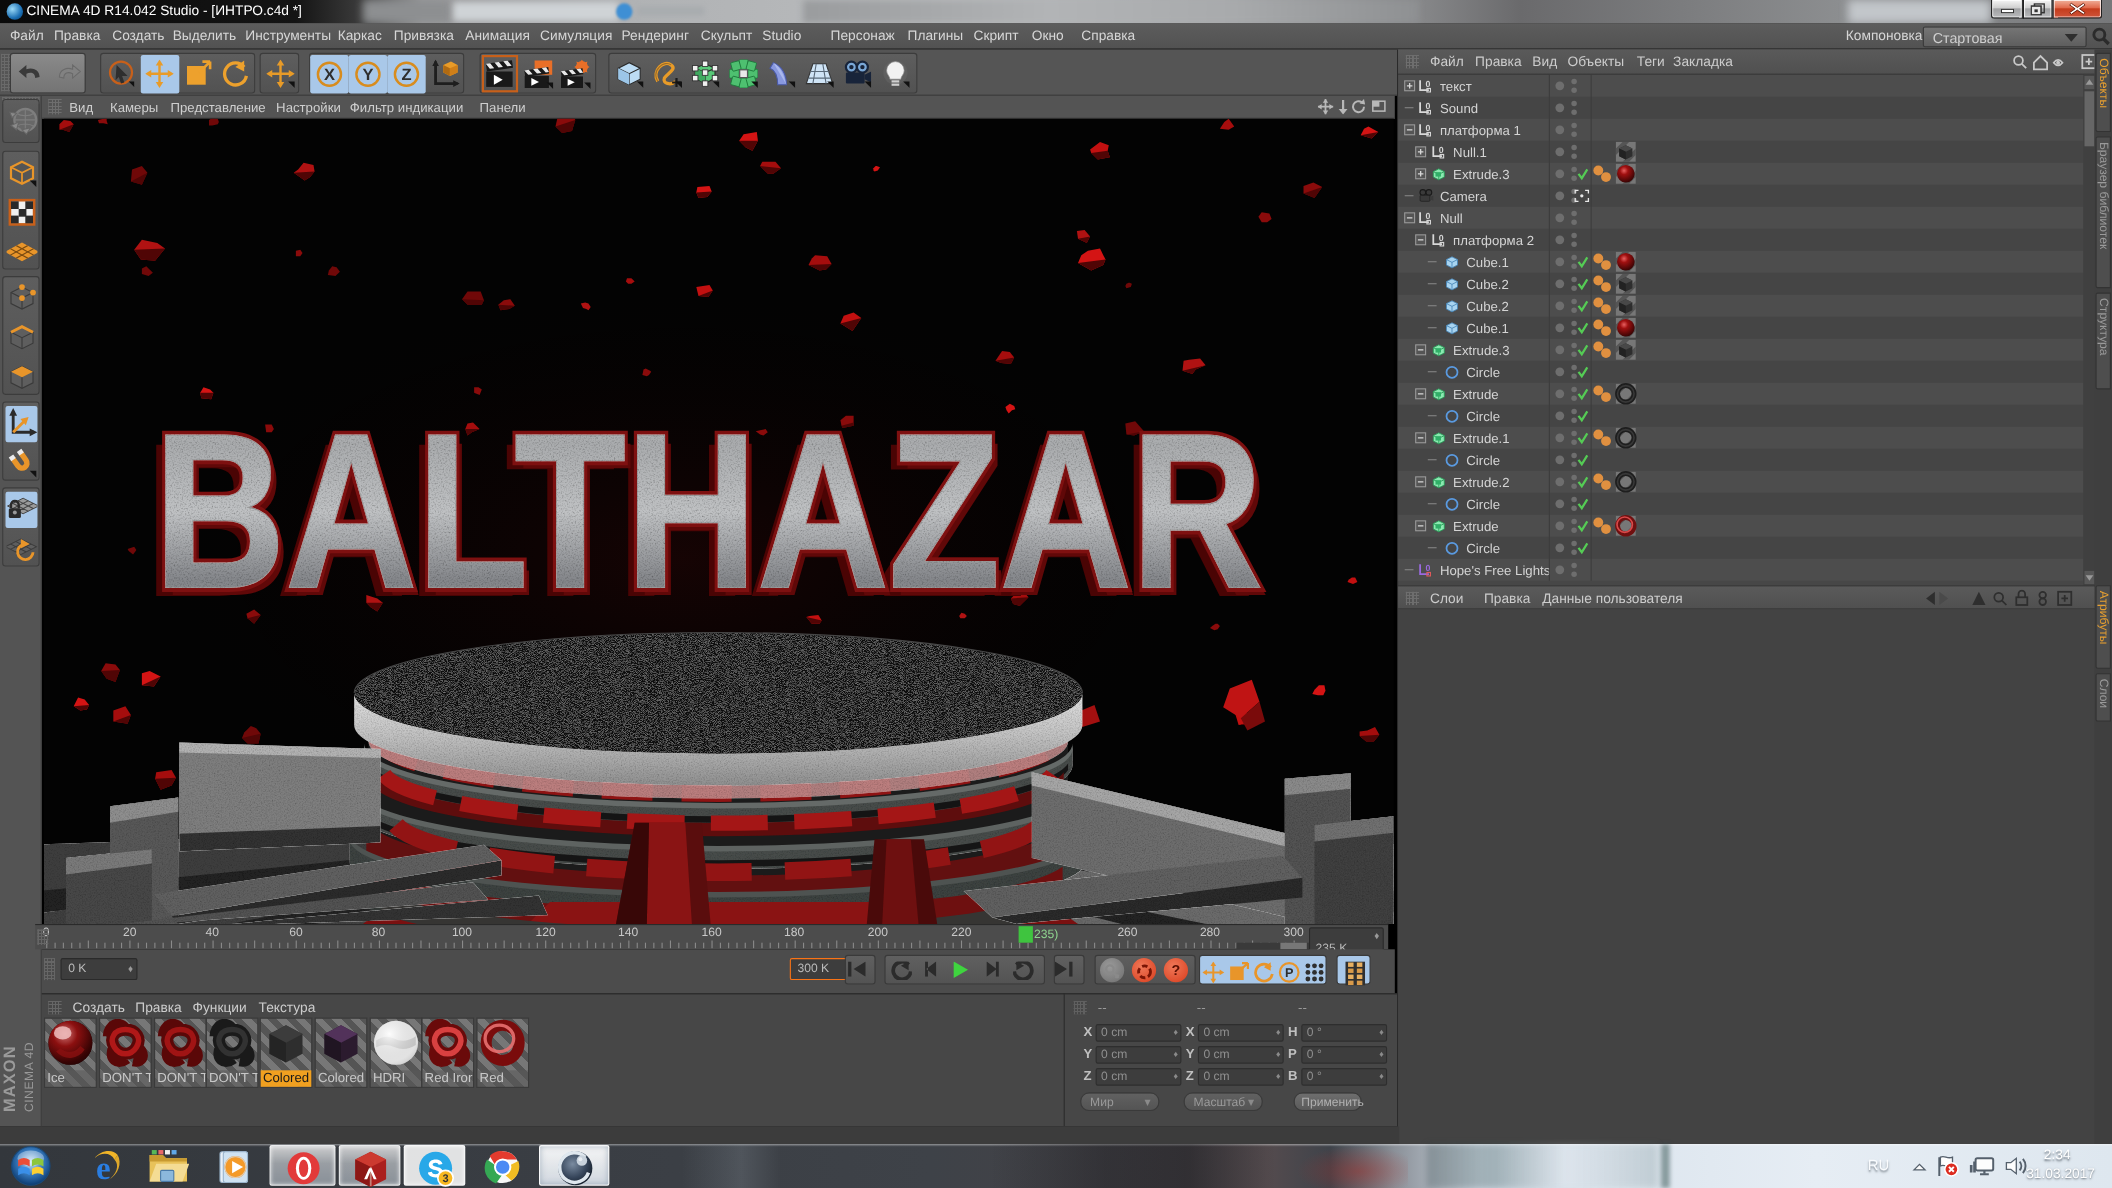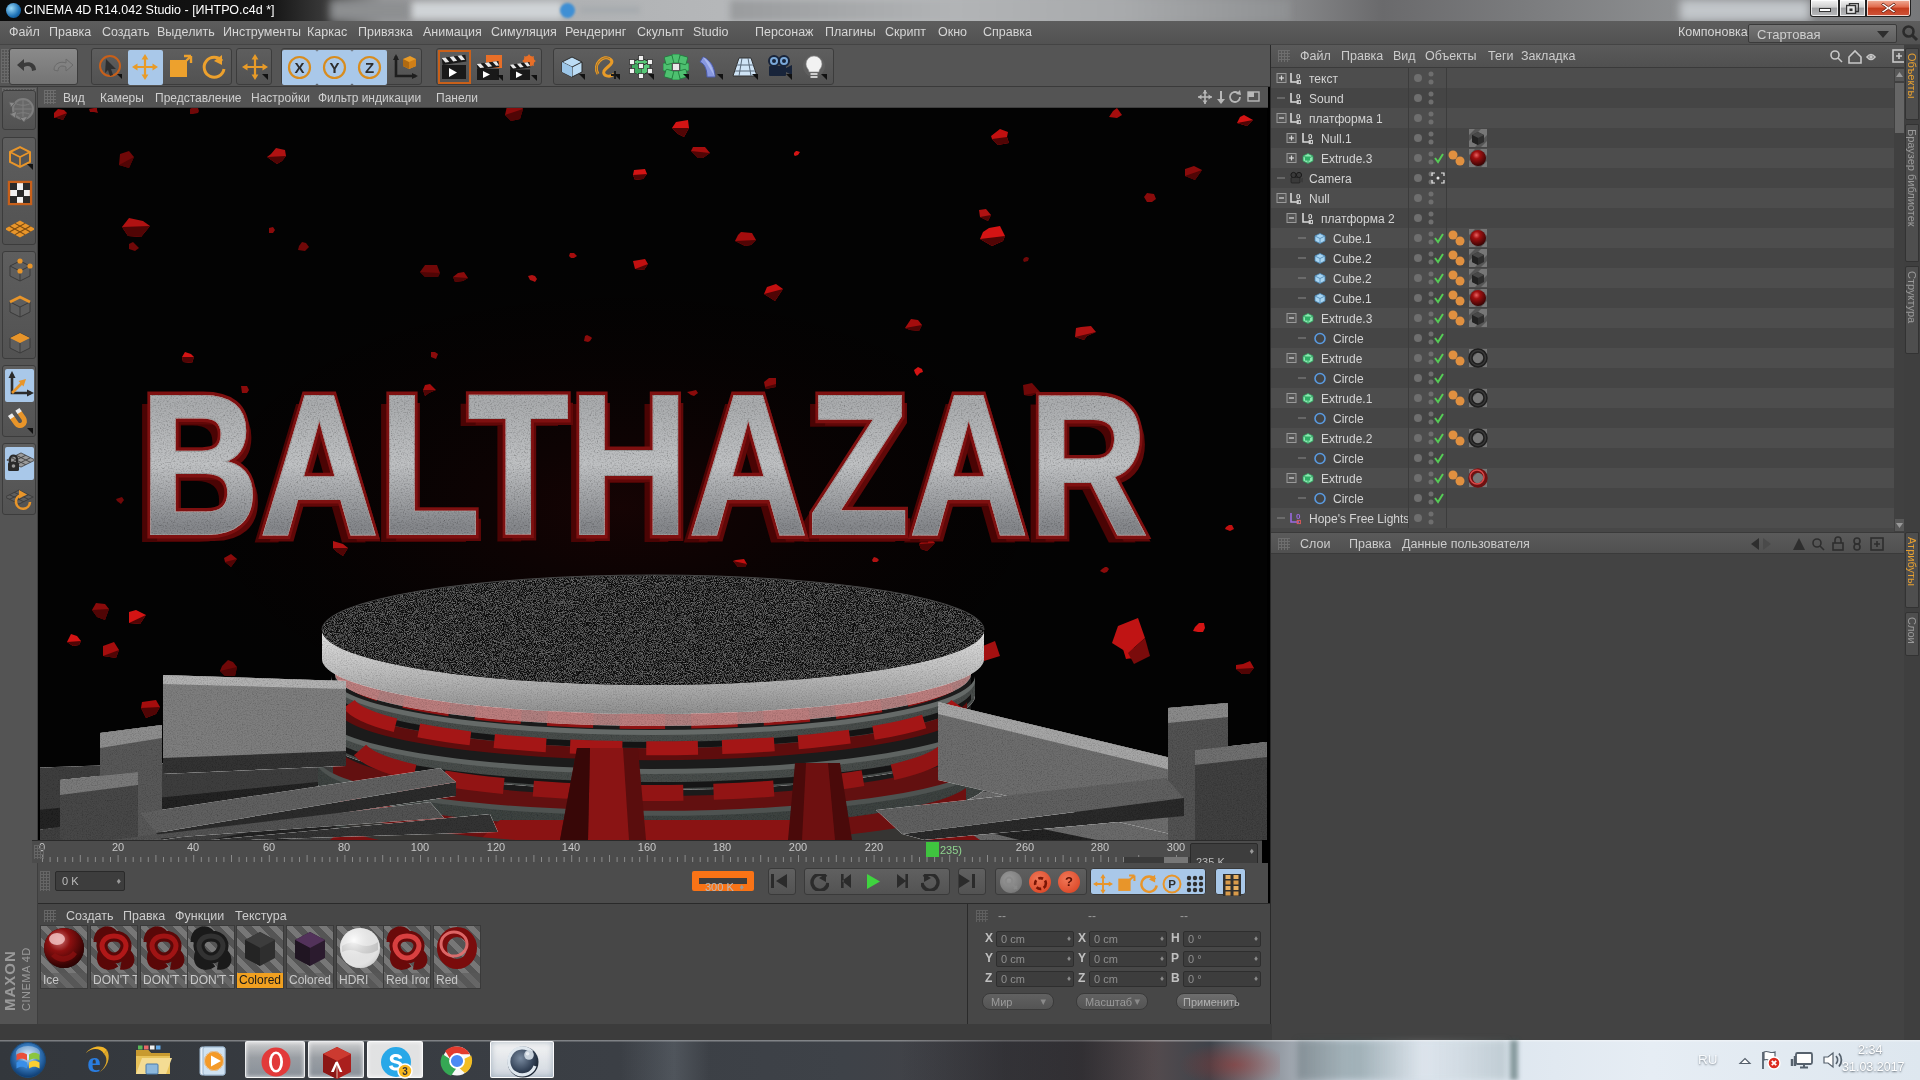--- a/index.html
+++ b/index.html
@@ -836,21 +836,21 @@
     <div class="abs" style="left:894px;top:1px;width:13px;height:15px;background:#3fc43f"></div>
     <span class="abs" style="left:908px;top:3px;color:#8fd48f;font-size:11px">235)</span>
     <div class="abs" style="left:1092px;top:16px;width:68px;height:6px;background:#3a3a3a">
         <div style="margin-left:40px;width:24px;height:6px;background:#777"></div>
       </div>
     <div class="abs" style="left:1158px;top:2px;width:68px;height:18px;background:#3d3d3d;border:1px solid #2a2a2a;border-radius:2px;color:#bbb;font-size:11px;padding:12px 5px">235 K<span style="position:absolute;right:3px;top:2px;color:#999;font-size:9px">♦</span></div>
   </div>
   <div class="abs" id="tctrl">
     <div class="abs" style="left:2px;top:8px;width:10px;height:20px;background:repeating-linear-gradient(90deg,#666 0 1px,transparent 1px 3px),repeating-linear-gradient(#666 0 1px,transparent 1px 3px)"></div>
     <div class="abs" style="left:17px;top:8px;width:70px;height:20px;background:#3d3d3d;border:1px solid #2a2a2a;border-radius:2px;color:#bbb;font-size:11px;padding:3px 6px">0 K<span style="position:absolute;right:3px;top:4px;color:#999;font-size:9px">♦</span></div>
-    <div class="abs" style="left:654px;top:8px;width:62px;height:20px;background:#3d3d3d;border:7px solid #f97316;border-radius:2px;color:#bbb;font-size:11px;padding:3px 6px">300 K<span style="position:absolute;right:3px;top:4px;color:#999;font-size:9px">♦</span></div>
+    <div class="abs" style="left:680px;top:8px;width:62px;height:20px;background:#3d3d3d;border:1px solid #f97316;border-radius:2px;color:#bbb;font-size:11px;padding:3px 6px">300 K<span style="position:absolute;right:3px;top:4px;color:#999;font-size:9px">♦</span></div>
     <div class="tbgrp" style="left:730px;width:28px">
         <svg width="18" height="14" viewBox="0 0 18 14" fill="#2b2b2b">
           <path d="M2 0 h3 v14 h-3Z M18 0 L7 7 L18 14Z"></path>
         </svg>
       </div>
     <div class="tbgrp" style="left:766px;width:146px">
       <svg style="left:5px" width="19" height="17" viewBox="0 0 19 17">
           <path d="M16 3 A8 8 0 1 0 18 9" fill="none" stroke="#2b2b2b" stroke-width="3.4"></path>
           <path d="M16 0 L16 8 L9 4 Z" fill="#2b2b2b"></path>
         </svg>

